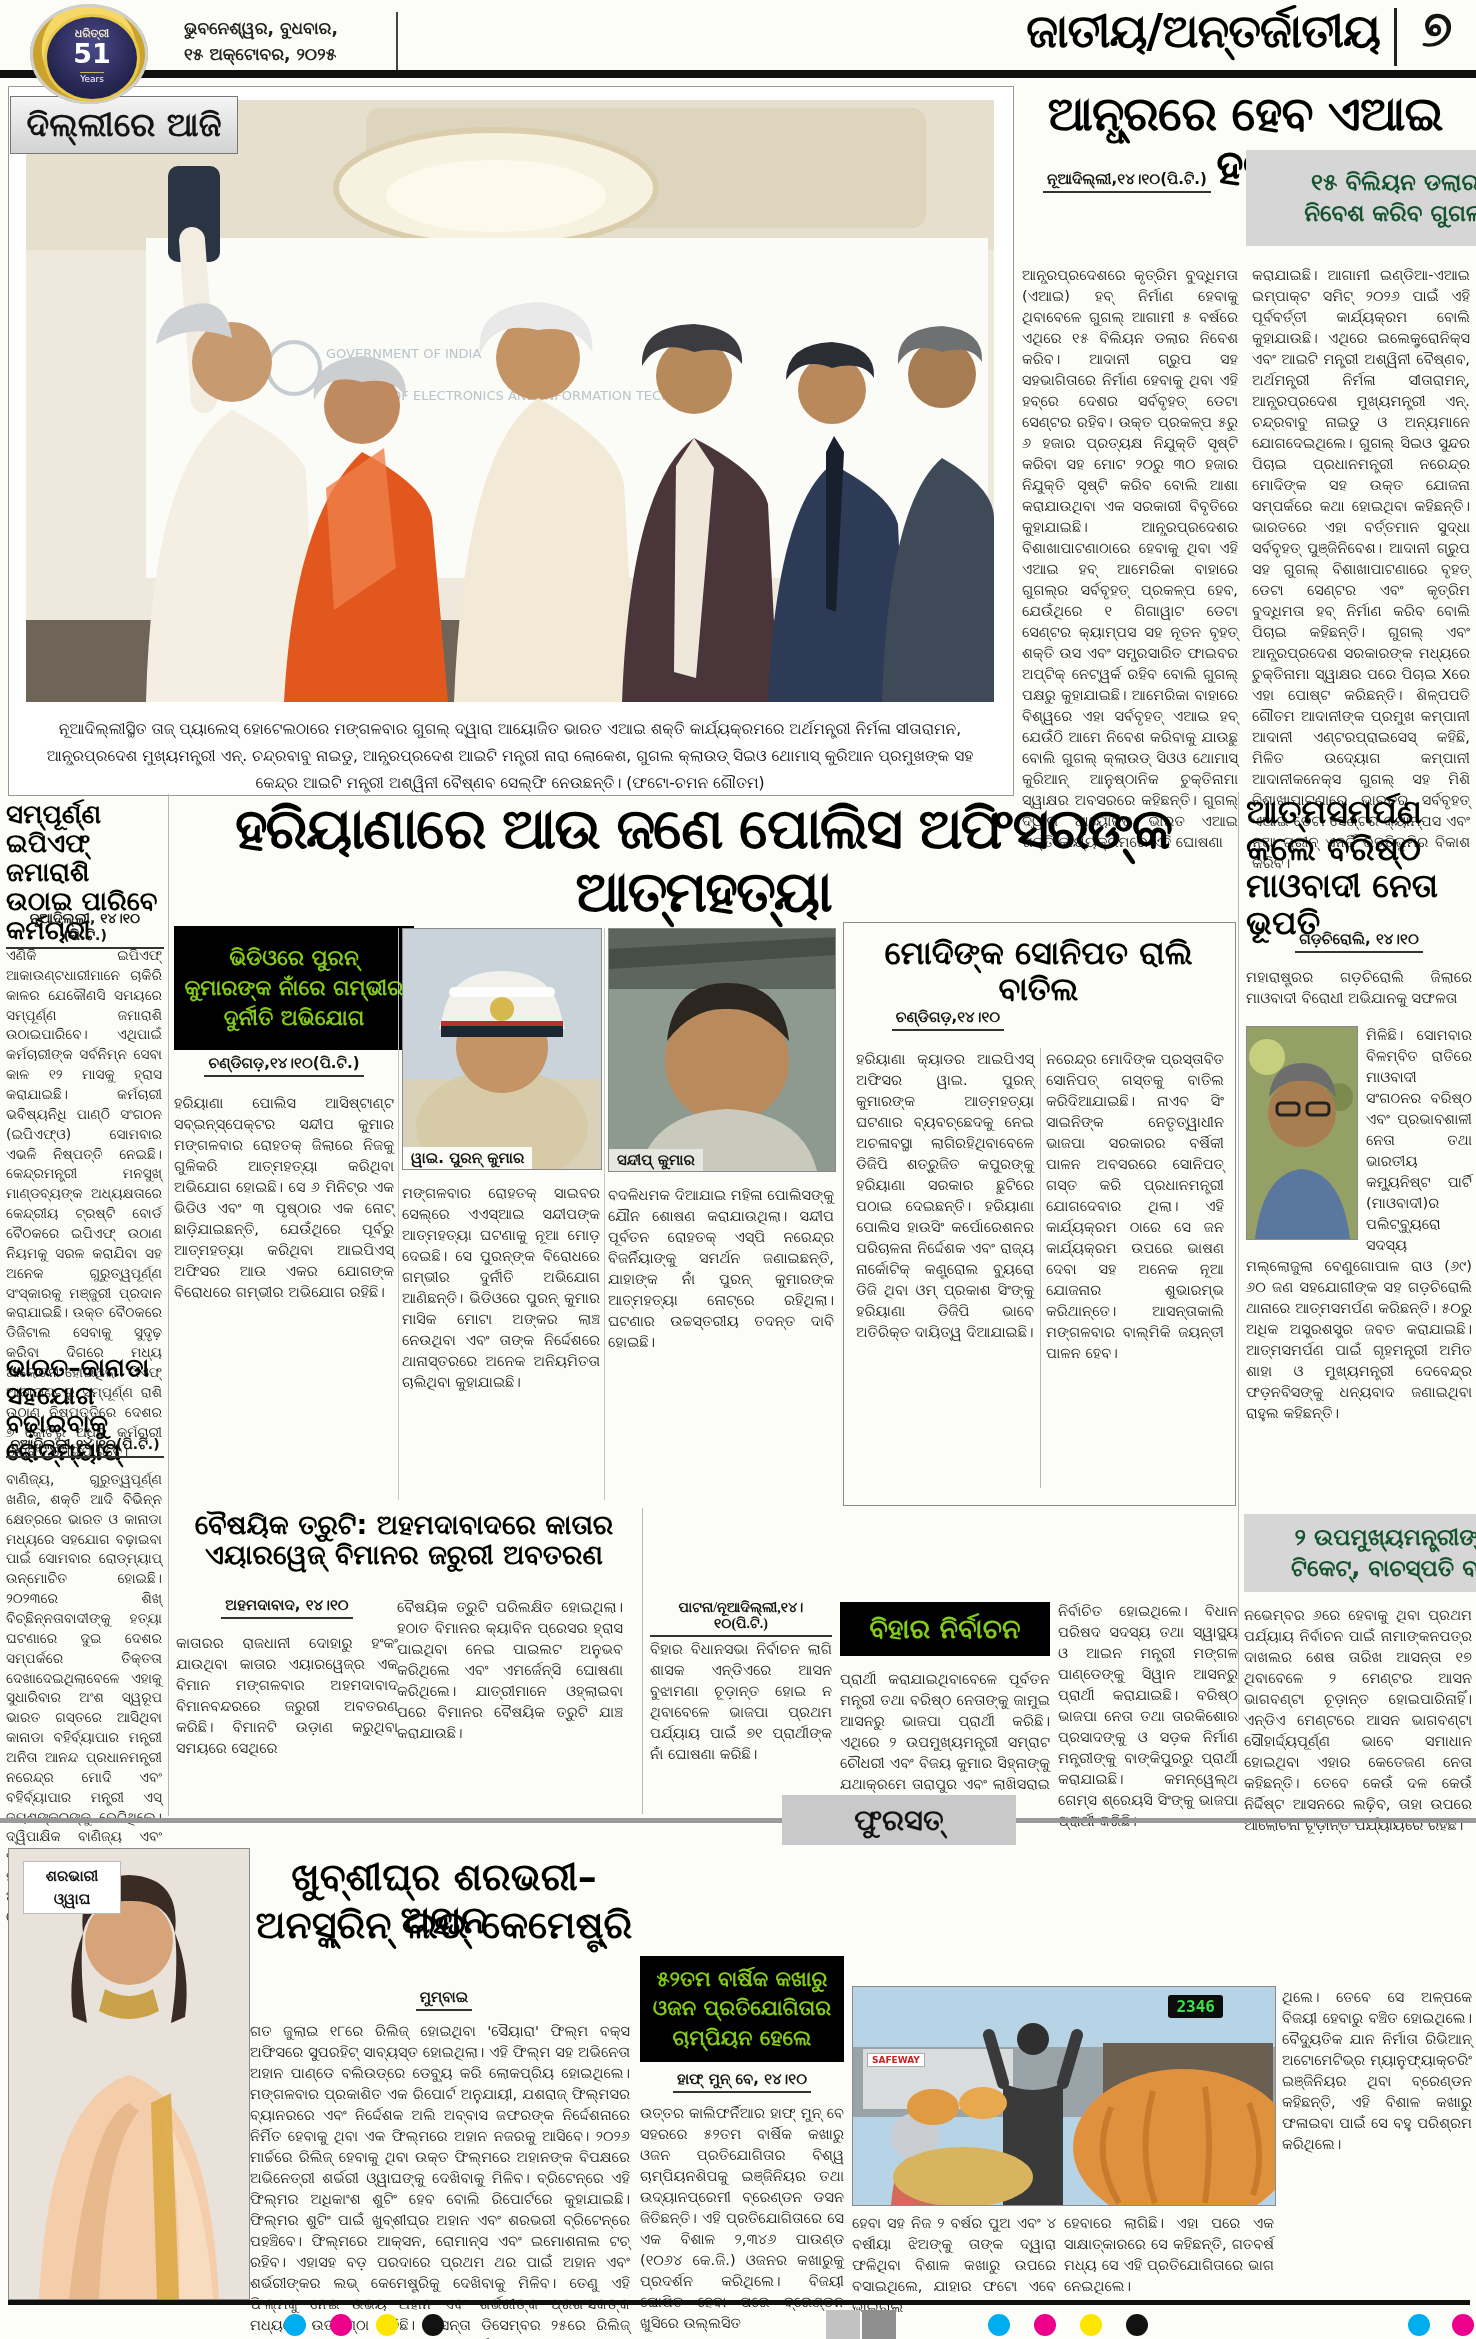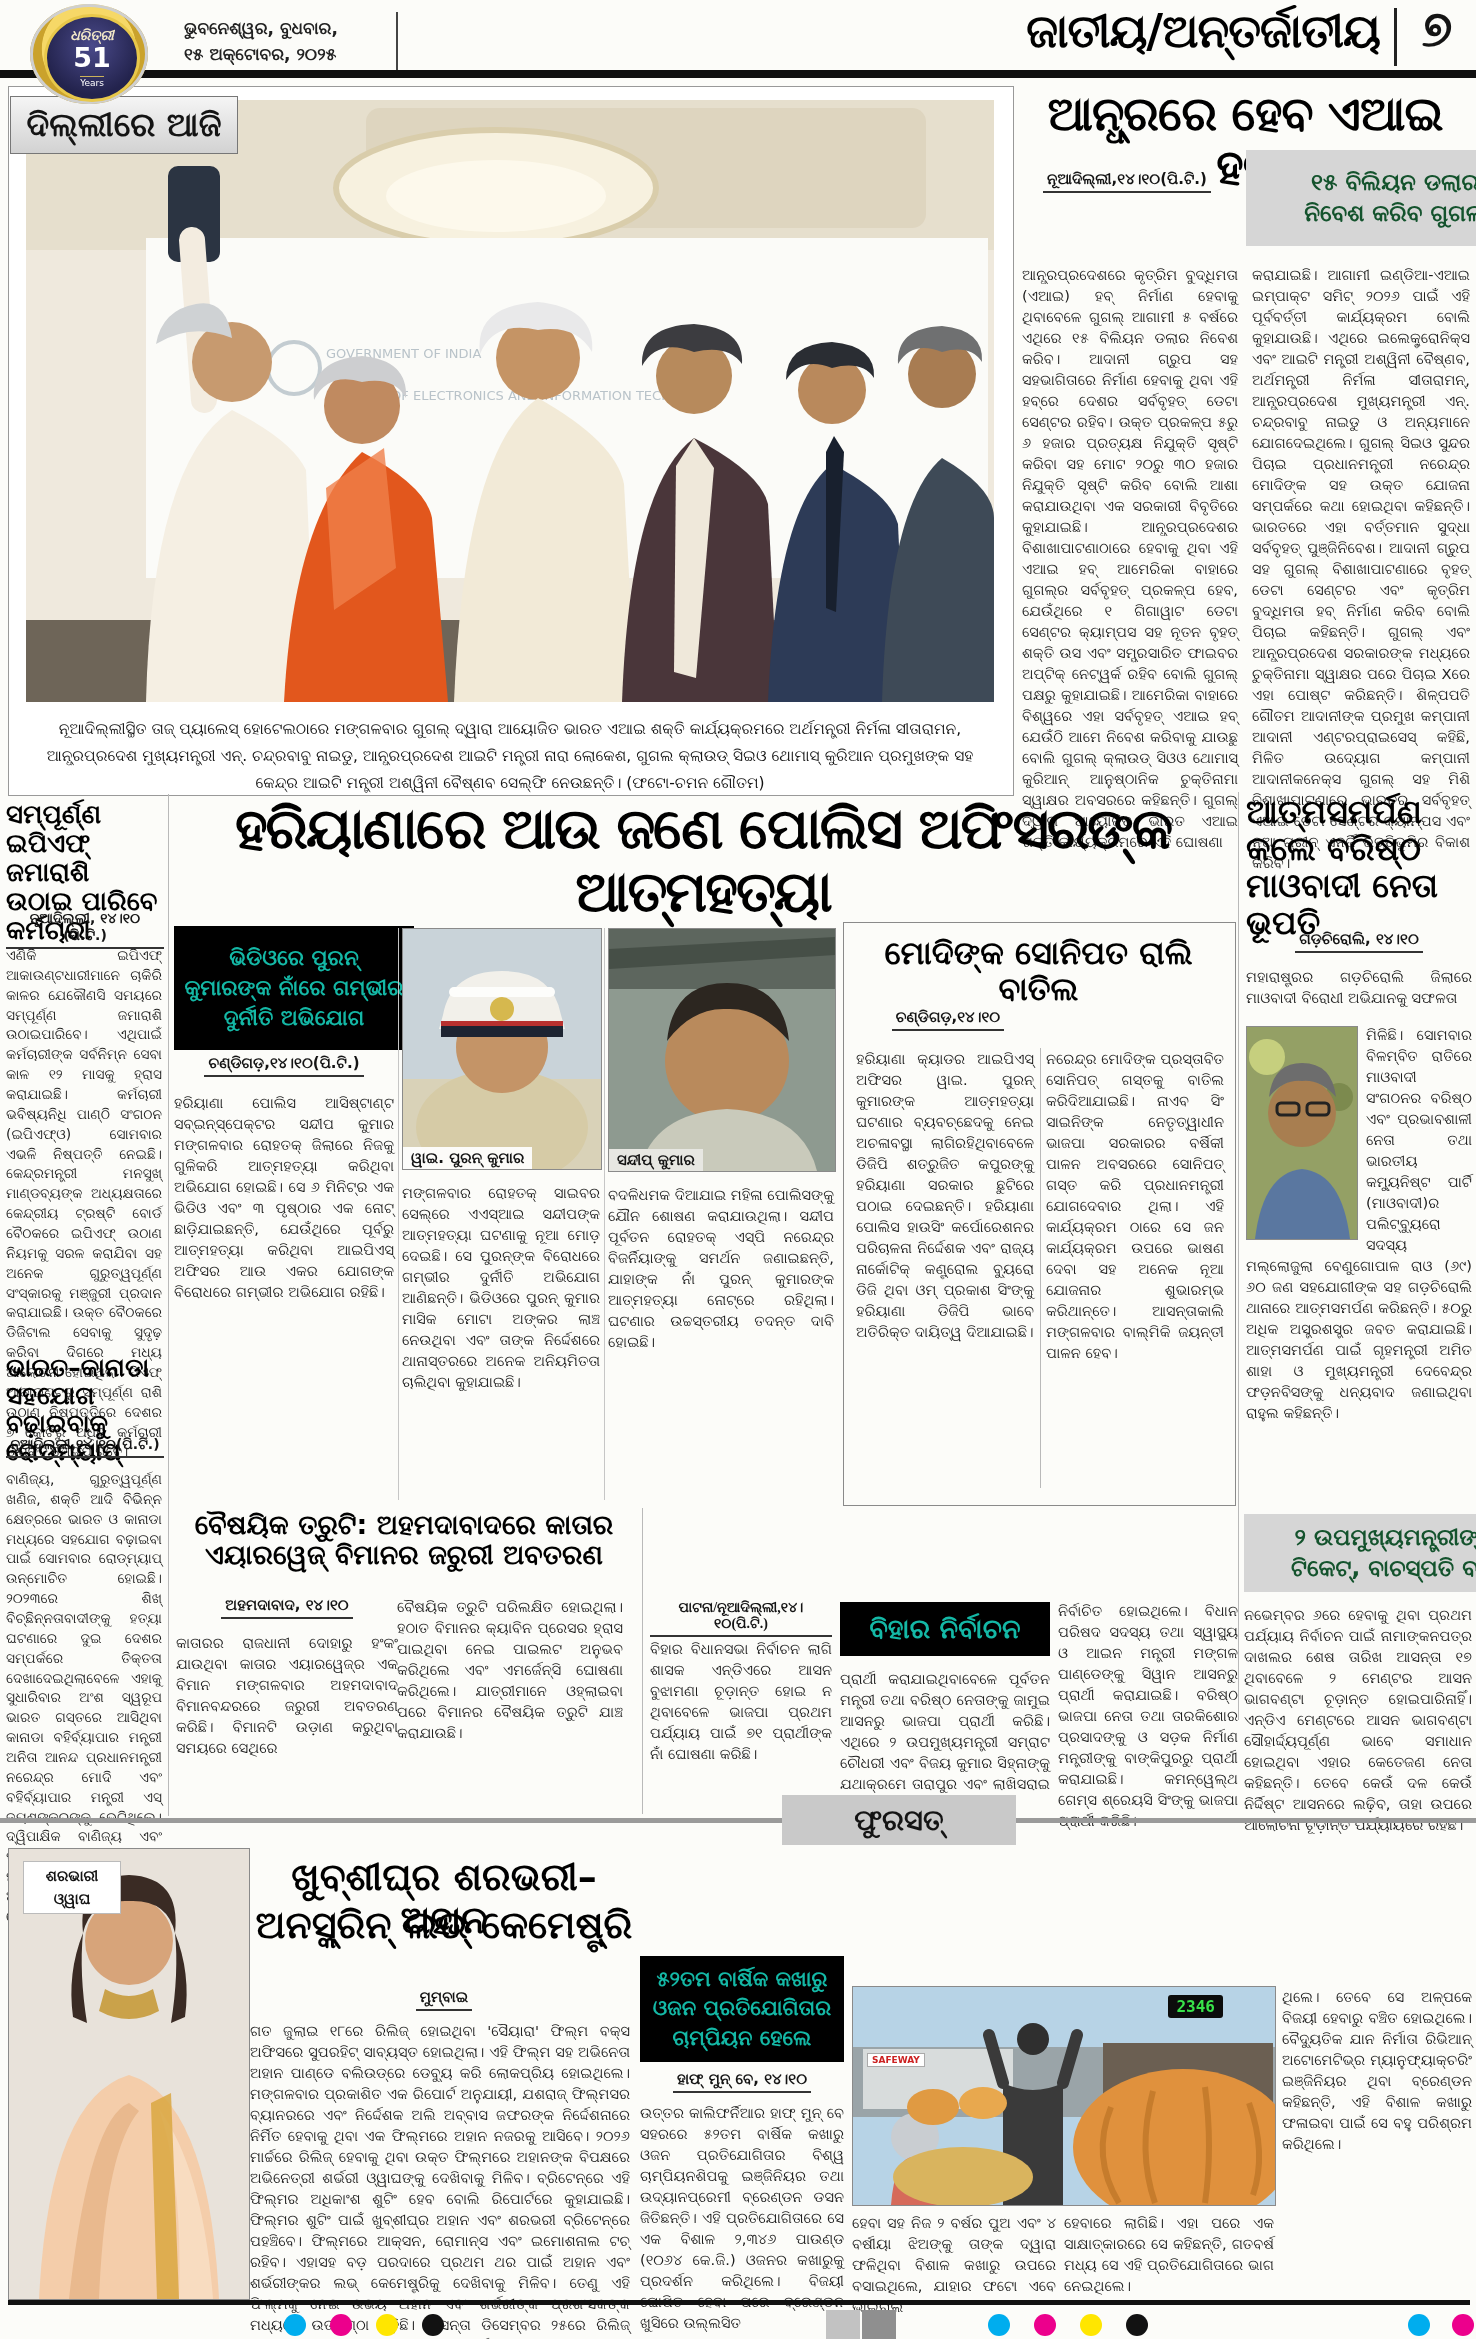--- a/index.html
+++ b/index.html
@@ -3,34 +3,34 @@
 <meta charset="utf-8">
 <style>
   html,body{margin:0;padding:0;background:#e9e9e6;}
   .page{position:relative;width:1476px;height:2339px;background:#fcfcf9;margin:0 auto;
         font-family:"DejaVu Sans","Liberation Sans",sans-serif;color:#141414;overflow:hidden;}
   .abs{position:absolute;}
   .hl{font-weight:bold;color:#000;line-height:1.12;}
   .dl{font-weight:bold;font-size:15px;text-align:center;}
   .dl span{display:inline-block;border-bottom:2px solid #333;padding:0 4px 3px;}
   .bt{font-size:14.6px;line-height:1.44;text-align:justify;color:#1c1c1c;word-break:break-word;}
-  .blackbox{background:#000;color:#14b8a6;font-weight:bold;text-align:center;display:flex;align-items:center;justify-content:center;}
+  .blackbox{background:#000;color:#84cc16;font-weight:bold;text-align:center;display:flex;align-items:center;justify-content:center;}
   .graybox{background:#d6d6d6;color:#14532d;font-weight:bold;text-align:center;display:flex;align-items:center;justify-content:center;padding-left:37px;}
   .vrule{background:#b9b9b9;width:1px;}
   .photo{border:1px solid #8a8a8a;overflow:hidden;}
 
   
   #logo{left:16px;top:4px;width:150px;height:100px;z-index:5;}
   #logo .wreath{position:absolute;left:14px;top:0;width:118px;height:100px;border-radius:50%;
      background:radial-gradient(circle at 50% 45%,#f6d867 0 58%,#caa22c 59% 78%,#f1cf56 79% 100%);
      box-shadow:0 0 0 3px #cfcfcf inset;}
   #logo .disc{position:absolute;left:28px;top:10px;width:90px;height:82px;border-radius:50%;
      background:radial-gradient(circle at 50% 35%,#4a4a8a,#23234d 70%);border:3px solid #e8c84a;
      color:#fff;text-align:center;}
-  #logo .lg-t{font-size:14px;font-weight:bold;margin-top:10px;color:#f3e9c8;font-style:italic;}
+  #logo .lg-t{font-size:11px;font-weight:bold;margin-top:10px;color:#f3e9c8;}
   #logo .lg-51{font-size:27px;font-weight:bold;line-height:1;}
   #logo .lg-y{font-size:9px;border-top:1px solid #cbb25a;display:inline-block;padding-top:1px;}
   #mast-date{left:184px;top:16px;width:210px;font-size:17px;font-weight:bold;line-height:1.5;color:#222;}
   #mast-div{left:396px;top:12px;width:2px;height:58px;background:#444;}
   #section-title{left:860px;top:6px;width:520px;font-size:46px;text-align:right;letter-spacing:-1px;}
   #pg-div{left:1394px;top:8px;width:3px;height:58px;background:#222;}
   #page-num{left:1402px;top:0px;width:70px;font-size:50px;font-weight:bold;text-align:center;}
   #mast-rule{left:0;top:70px;width:1476px;height:8px;background:#101010;}
 
   

